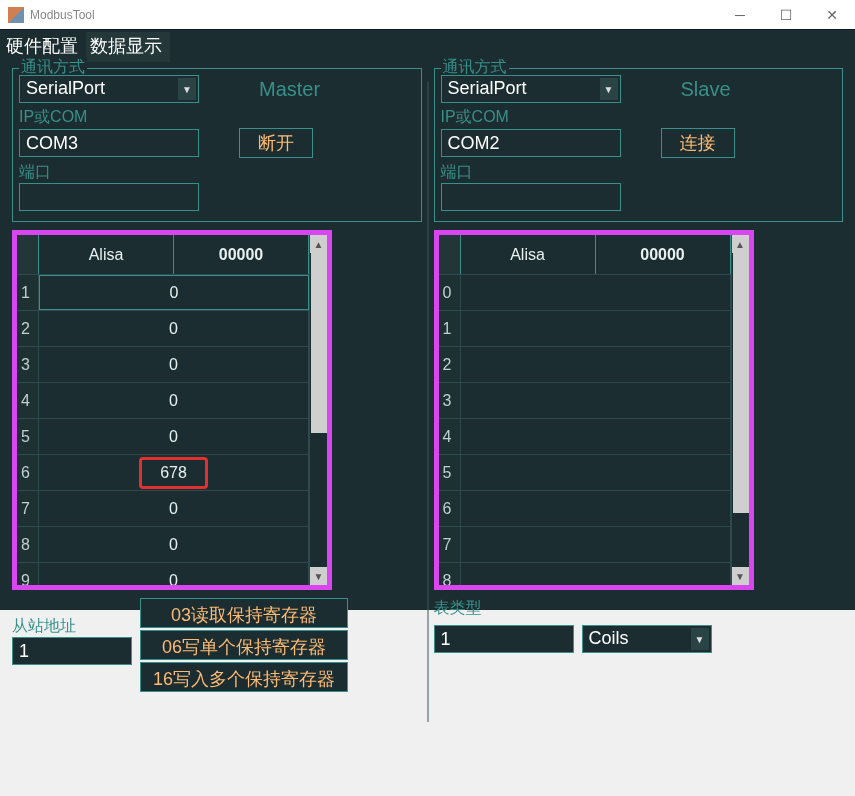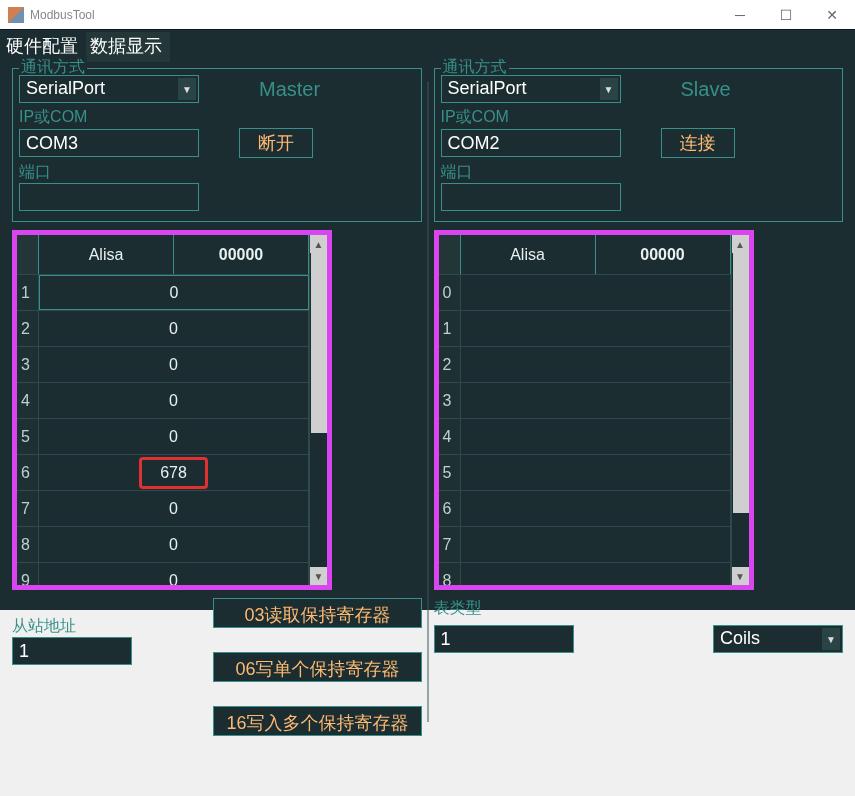--- a/index.html
+++ b/index.html
@@ -166,23 +166,22 @@
   .scrollbar .thumb {
     position:absolute;
     left:1px;
     width:16px;
     background:#cfcfcf;
   }
   .bottomrow {
     display:flex; align-items:flex-start;
     margin-top:8px;
     gap:8px;
-    justify-content:space-between;
-  }
-  .btnstack { display:flex; flex-direction:column; gap:24px; }
+  }
+  .btnstack { display:flex; flex-direction:column; gap:2px; }
   .btnstack .btn { padding:4px 12px; font-size:18px; }
   .smallfield { width:120px; }
 </style>
 </head>
 <body>
 
 <div class="titlebar">
   <span class="icon"></span>
   <span>ModbusTool</span>
   <div class="winbtns">

